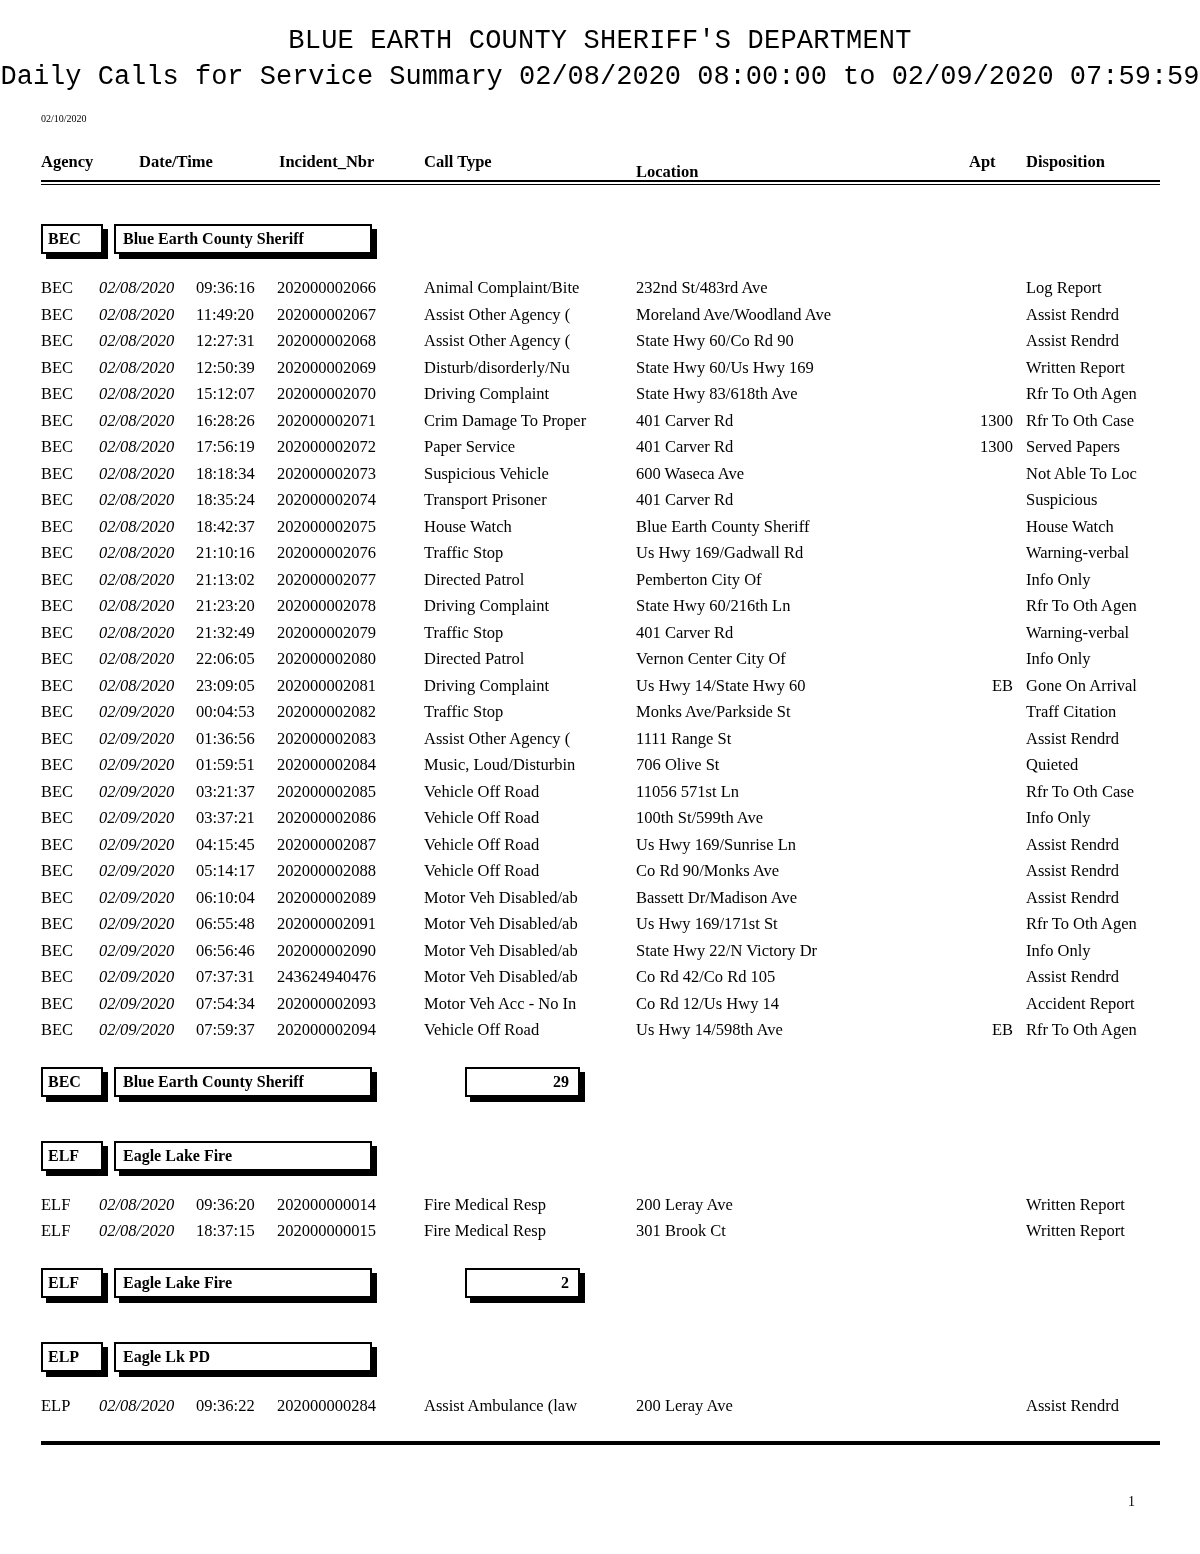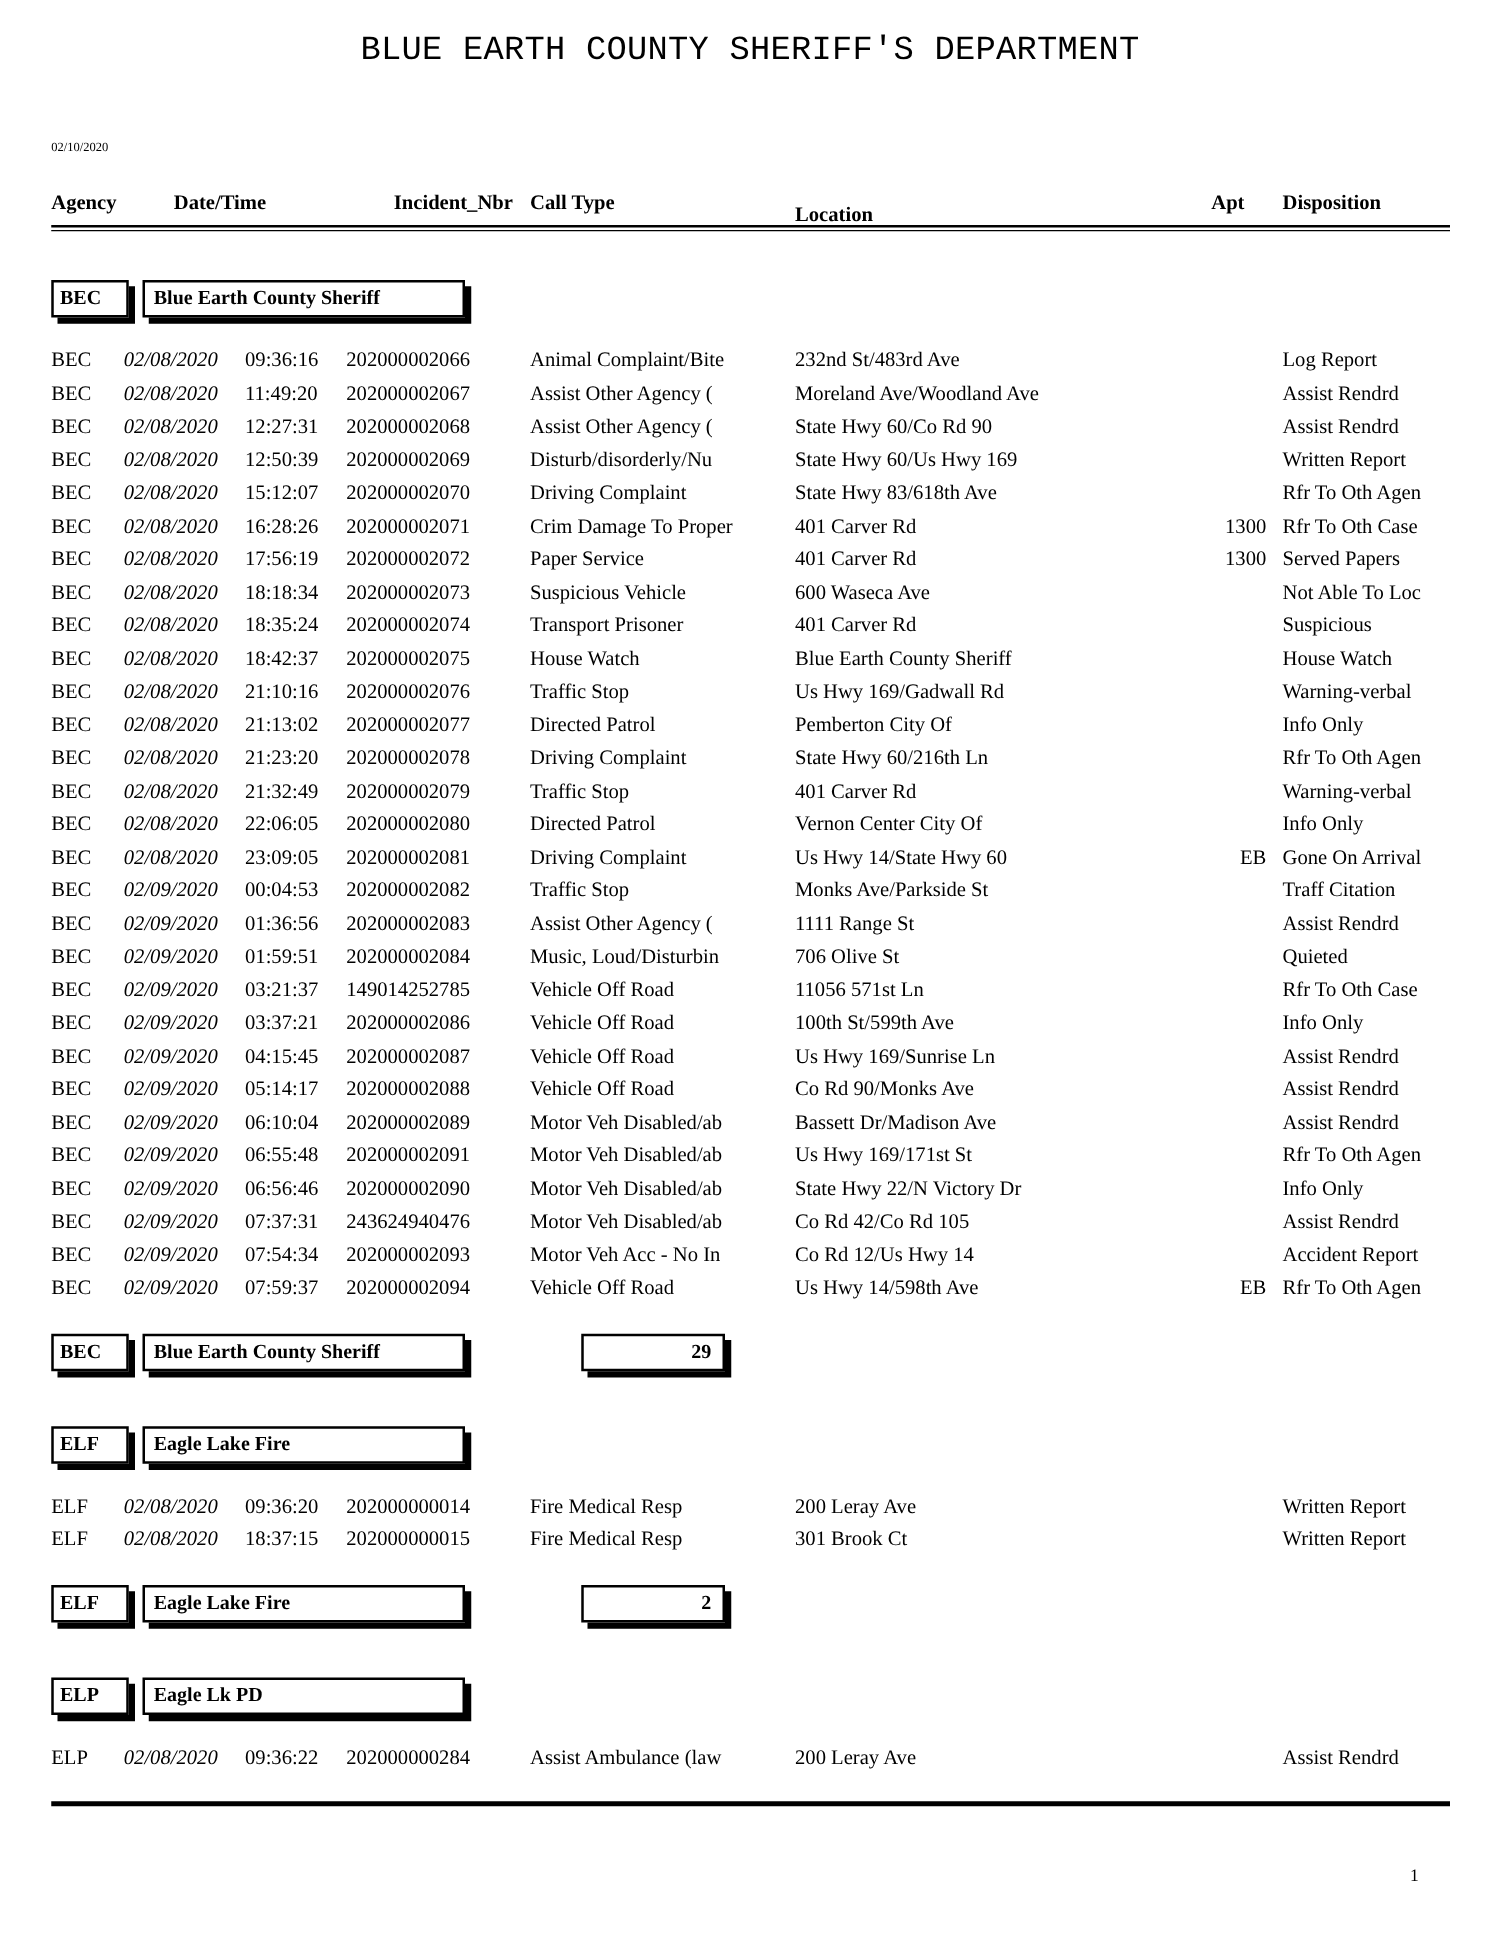--- a/index.html
+++ b/index.html
@@ -58,21 +58,21 @@
     height: 34px;
   }
   .col-headers span {
     position: absolute;
     font-weight: bold;
     font-size: 16.5px;
     white-space: nowrap;
   }
   .h-agency     { left: 41px;  top: 0; }
   .h-datetime   { left: 139px; top: 0; }
-  .h-incident   { left: 279px; top: 0; margin-left: 36px; }
+  .h-incident   { left: 279px; top: 0; }
   .h-calltype   { left: 424px; top: 0; }
   .h-location   { left: 636px; top: 10px; }
   .h-apt        { left: 969px; top: 0; }
   .h-disposition{ left: 1026px;top: 0; font-family: Liberation Serif, serif; }
 
   .rule-double {
     position: absolute;
     left: 41px;
     width: 1119px;
     border-top: 2px solid #000;
@@ -159,20 +159,21 @@
   .c-apt      { left: 969px; width: 44px; text-align: right; }
   .c-disp     { left: 1026px; }
 </style>
 </head>
 <body>
 
 <div class="page">
 
   <div class="title-block">
     <div class="doc-title">BLUE EARTH COUNTY SHERIFF'S DEPARTMENT</div>
+    <div class="doc-subtitle">Daily Calls for Service Summary  02/08/2020  08:00:00 to  02/09/2020  07:59:59</div>
   </div>
 
   <div class="run-date">02/10/2020</div>
 
   <div class="col-headers">
     <span class="h-agency">Agency</span>
     <span class="h-datetime">Date/Time</span>
     <span class="h-incident">Incident_Nbr</span>
     <span class="h-calltype">Call Type</span>
     <span class="h-location">Location</span>
@@ -375,21 +376,21 @@
           <span class="c-incident">202000002084</span>
           <span class="c-calltype">Music, Loud/Disturbin</span>
           <span class="c-location">706 Olive St</span>
           <span class="c-apt"></span>
           <span class="c-disp">Quieted</span>
         </div>
         <div class="row">
           <span class="c-agency">BEC</span>
           <span class="c-date">02/09/2020</span>
           <span class="c-time">03:21:37</span>
-          <span class="c-incident">149014252785</span>
+          <span class="c-incident">202000002085</span>
           <span class="c-calltype">Vehicle Off Road</span>
           <span class="c-location">11056 571st Ln</span>
           <span class="c-apt"></span>
           <span class="c-disp">Rfr To Oth Case</span>
         </div>
         <div class="row">
           <span class="c-agency">BEC</span>
           <span class="c-date">02/09/2020</span>
           <span class="c-time">03:37:21</span>
           <span class="c-incident">202000002086</span>

